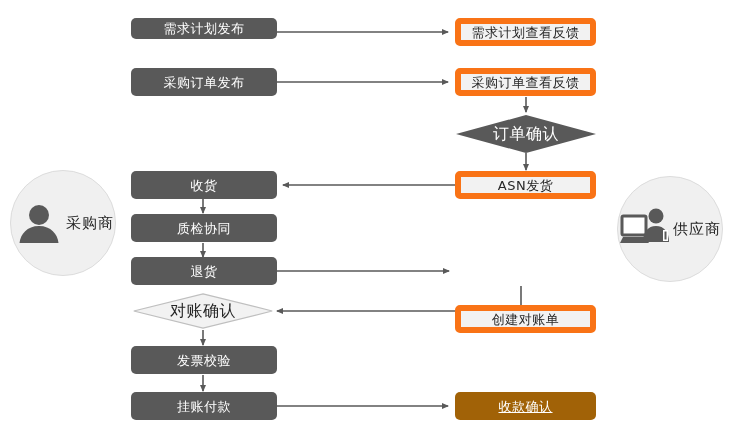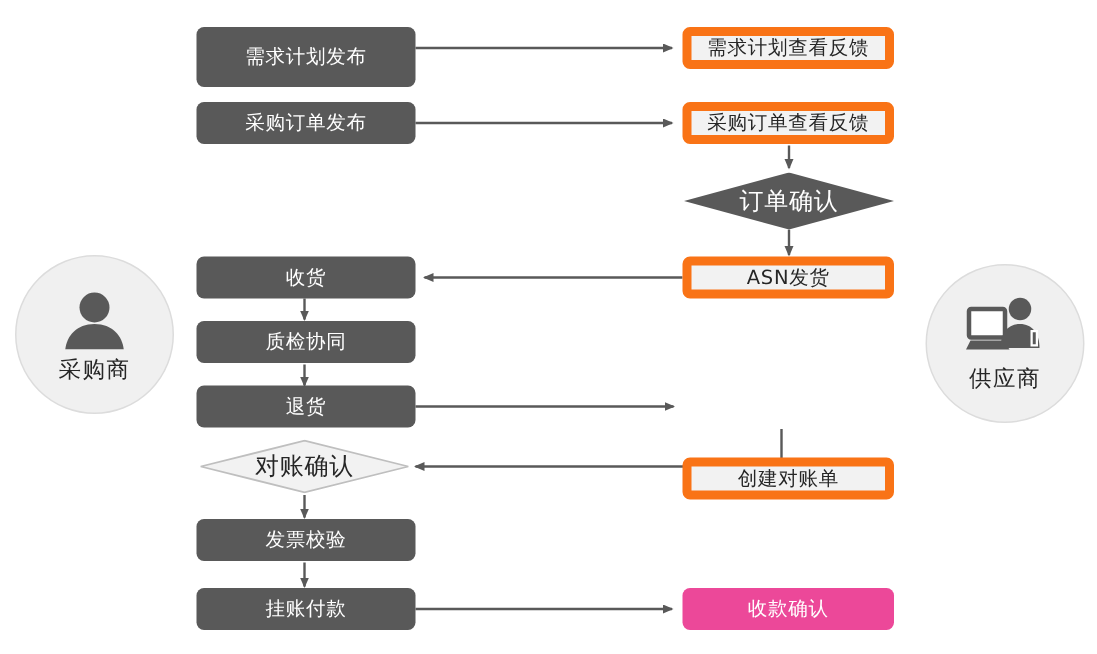--- a/index.html
+++ b/index.html
@@ -41,23 +41,24 @@
     color: #ffffff;
     border-radius: 5px;
   }
   .node-light {
     background: #f2f2f2;
     color: #262626;
     border: 6px solid #f97316;
     border-radius: 5px;
   }
   .node-mid {
-    background: #ec4899;
+    background: #a16207;
     color: #ffffff;
     border-radius: 5px;
+    text-decoration: underline;
   }
   .diamond {
     position: absolute;
     z-index: 2;
   }
   .diamond svg {
     position: absolute;
     left: 0;
     top: 0;
   }
@@ -78,21 +79,20 @@
   .diamond-light .dlabel { color: #262626; }
 
   .actor {
     position: absolute;
     width: 104px;
     height: 104px;
     border-radius: 50%;
     background: #f0f0f0;
     border: 1px solid #dcdcdc;
     display: flex;
-    flex-direction: column;
     align-items: center;
     justify-content: center;
     z-index: 2;
   }
   .actor .glyph {
     width: 54px;
     height: 46px;
     display: flex;
     align-items: center;
     justify-content: center;
@@ -136,21 +136,21 @@
       <path d="M521,286 L521,311 L277,311"></path>
 
       <path d="M203,330 L203,345"></path>
 
       <path d="M203,375 L203,391"></path>
 
       <path d="M277,406 L448,406"></path>
     </g>
   </svg>
 
-  <div class="node node-dark" style="left:131px; top:18px; width:146px; height:40px;">需求计划发布</div>
+  <div class="node node-dark" style="left:131px; top:18px; width:146px; height:21px;">需求计划发布</div>
 
   <div class="node node-light" style="left:455px; top:18px; width:141px; height:28px;">需求计划查看反馈</div>
 
   <div class="node node-dark" style="left:131px; top:68px; width:146px; height:28px;">采购订单发布</div>
 
   <div class="node node-light" style="left:455px; top:68px; width:141px; height:28px;">采购订单查看反馈</div>
 
   <div class="diamond diamond-dark" style="left:456px; top:115px; width:140px; height:38px;">
     <svg width="140" height="38" viewBox="0 0 140 38">
       <polygon points="70,0 140,19 70,38 0,19" fill="#595959"></polygon>

